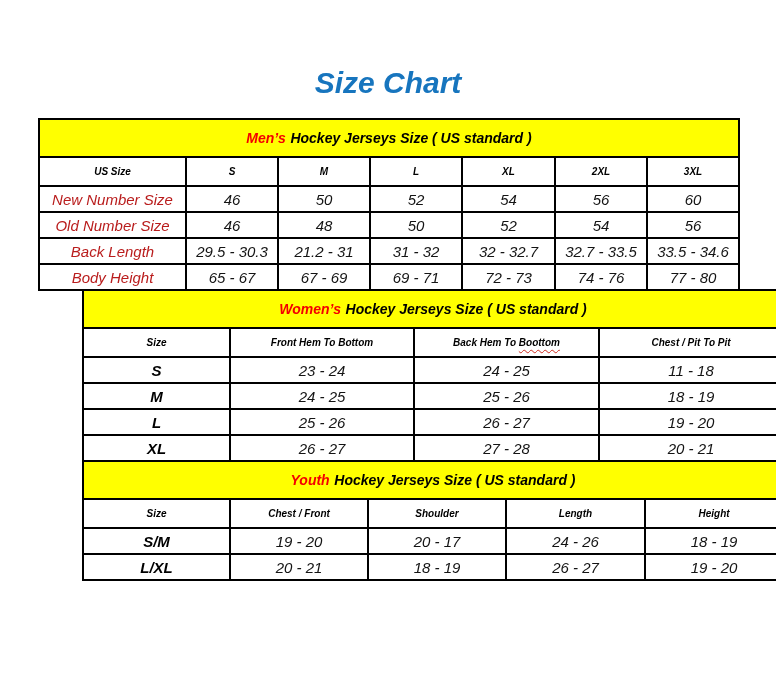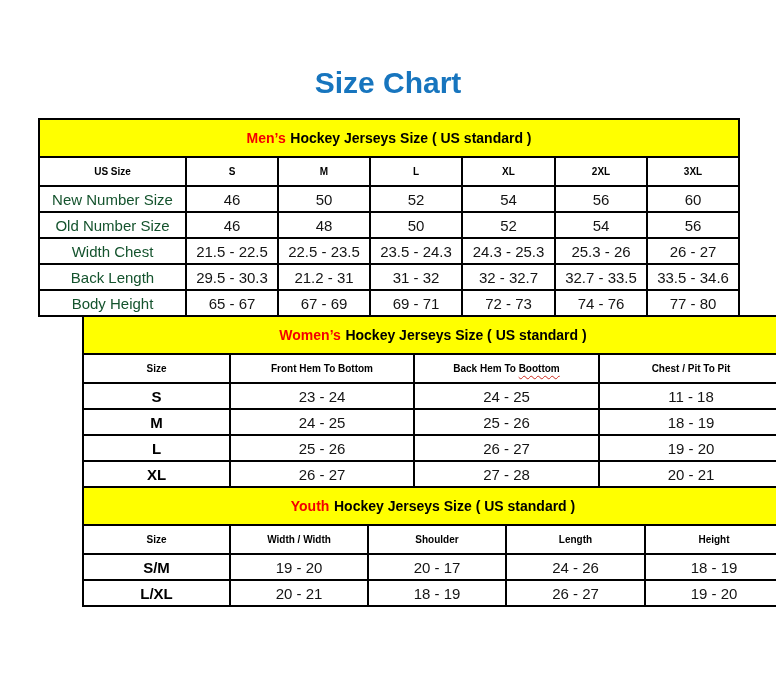--- a/index.html
+++ b/index.html
@@ -10,20 +10,21 @@
   }
   * { margin: 0; padding: 0; box-sizing: border-box; }
   html, body { background: #ffffff; }
   body { font-family: "Liberation Sans", sans-serif; }
   .page {
     position: relative;
     width: 776px;
     height: 632px;
     background: #ffffff;
     overflow: hidden;
+    font-style: italic;
   }
   .title {
     position: absolute;
     top: 66px;
     left: 0;
     width: 100%;
     text-align: center;
     font-size: 30px;
     font-weight: 700;
     letter-spacing: 0px;
@@ -61,21 +62,21 @@
     height: 29px;
     font-size: 10px;
     font-weight: 700;
   }
   tr.data td {
     height: 26px;
     font-size: 15px;
     font-weight: 400;
     color: #141414;
   }
-  tr.data td.rlabel { color: #14532d; }
+  tr.data td.rlabel { color: #b91c1c; }
   tr.data td.rlabel-bold { font-weight: 700; color: #000; }
   .misspelled {
     text-decoration-line: underline;
     text-decoration-style: wavy;
     text-decoration-color: #cc2a1e;
     text-decoration-thickness: 1px;
     text-underline-offset: 3px;
   }
 </style>
 </head>
@@ -120,29 +121,20 @@
         <td>60</td>
       </tr>
       <tr class="data">
         <td class="rlabel">Old Number Size</td>
         <td>46</td>
         <td>48</td>
         <td>50</td>
         <td>52</td>
         <td>54</td>
         <td>56</td>
-      </tr>
-      <tr class="data">
-        <td class="rlabel">Width Chest</td>
-        <td>21.5 - 22.5</td>
-        <td>22.5 - 23.5</td>
-        <td>23.5 - 24.3</td>
-        <td>24.3 - 25.3</td>
-        <td>25.3 - 26</td>
-        <td>26 - 27</td>
       </tr>
       <tr class="data">
         <td class="rlabel">Back Length</td>
         <td>29.5 - 30.3</td>
         <td>21.2 - 31</td>
         <td>31 - 32</td>
         <td>32 - 32.7</td>
         <td>32.7 - 33.5</td>
         <td>33.5 - 34.6</td>
       </tr>
@@ -209,21 +201,21 @@
           <col style="width:138px">
           <col style="width:139px">
           <col style="width:138px">
       </colgroup>
       <tbody>
           <tr class="banner">
         <td colspan="5"><span class="accent">Youth</span><span>Hockey Jerseys Size ( US standard )</span></td>
       </tr>
       <tr class="head">
         <th>Size</th>
-        <th>Width / Width</th>
+        <th>Chest / Front</th>
         <th>Shoulder</th>
         <th>Length</th>
         <th>Height</th>
       </tr>
       <tr class="data">
         <td class="rlabel-bold">S/M</td>
         <td>19 - 20</td>
         <td>20 - 17</td>
         <td>24 - 26</td>
         <td>18 - 19</td>

